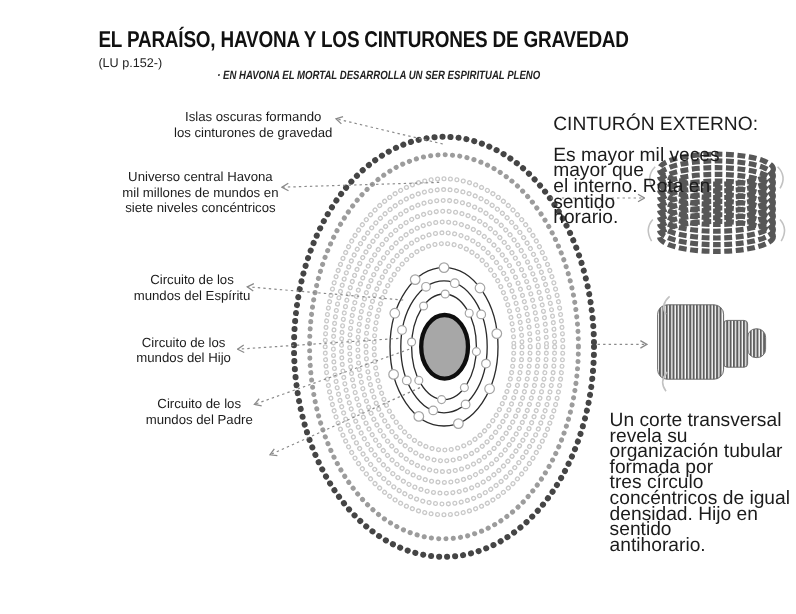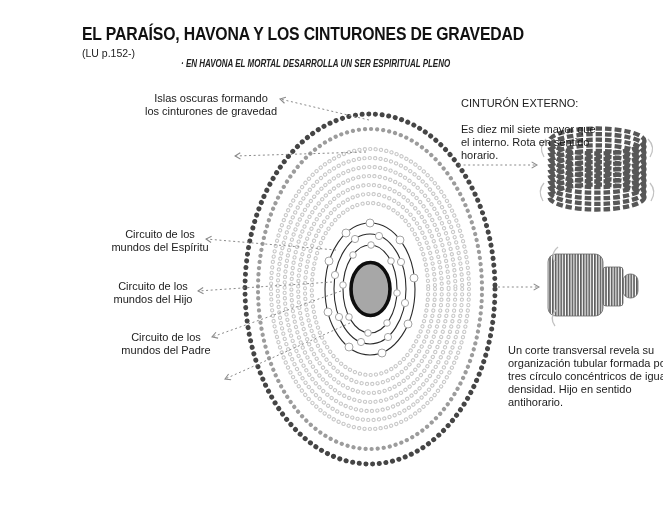--- a/index.html
+++ b/index.html
@@ -15,21 +15,21 @@
   .ref{left:34px;top:47px;font-size:10.5px;color:#222;}
   .motto{
     left:133px;top:58px;font-size:10px;font-weight:bold;font-style:italic;color:#222;
     white-space:nowrap;transform:scaleX(0.80);transform-origin:0 0;
   }
   .callout{
     font-size:11px;line-height:13px;text-align:center;color:#1c1c1c;
     white-space:pre-line;
   }
   .belt-caption{
-    font-size:11px;line-height:13px;text-align:left;color:#1c1c1c;
+    font-size:16px;line-height:13px;text-align:left;color:#1c1c1c;
     white-space:pre-line;
   }
   .belt-caption .bc-title{white-space:nowrap;}
   svg{position:absolute;left:0;top:0;}
 </style>
 </head>
 <body>
 
 <div class="canvas">
 
@@ -157,30 +157,33 @@
       <path d="M 508,310 Q 501,318 507,326"></path>
     </g>
   </svg>
 
   <div class="abs title">EL PARAÍSO, HAVONA Y LOS CINTURONES DE GRAVEDAD</div>
   <div class="abs ref">(LU p.152-)</div>
   <div class="abs motto">· EN HAVONA EL MORTAL DESARROLLA UN SER ESPIRITUAL PLENO</div>
 
   <div class="abs callout" style="left:73px;top:92px;width:180px;">Islas oscuras formando
 los cinturones de gravedad</div>
+  <div class="abs callout" style="left:39px;top:142px;width:160px;">Universo central Havona
+mil millones de mundos en
+siete niveles concéntricos</div>
   <div class="abs callout" style="left:32px;top:228px;width:160px;">Circuito de los
 mundos del Espíritu</div>
   <div class="abs callout" style="left:25px;top:280px;width:160px;">Circuito de los
 mundos del Hijo</div>
   <div class="abs callout" style="left:38px;top:331px;width:160px;">Circuito de los
 mundos del Padre</div>
 
   <div class="abs belt-caption" style="left:413px;top:84px;width:180px;">
     <div class="bc-title">CINTURÓN EXTERNO:</div>
-    <div>Es diez mil siete mayor que
+    <div>Es mayor mil veces mayor que
 el interno. Rota en sentido
 horario.</div>
   </div>
   <div class="abs belt-caption" style="left:460px;top:331px;width:170px;">
     <div>Un corte transversal revela su
 organización tubular formada por
 tres círculo concéntricos de igual
 densidad. Hijo en sentido
 antihorario.</div>
   </div>

